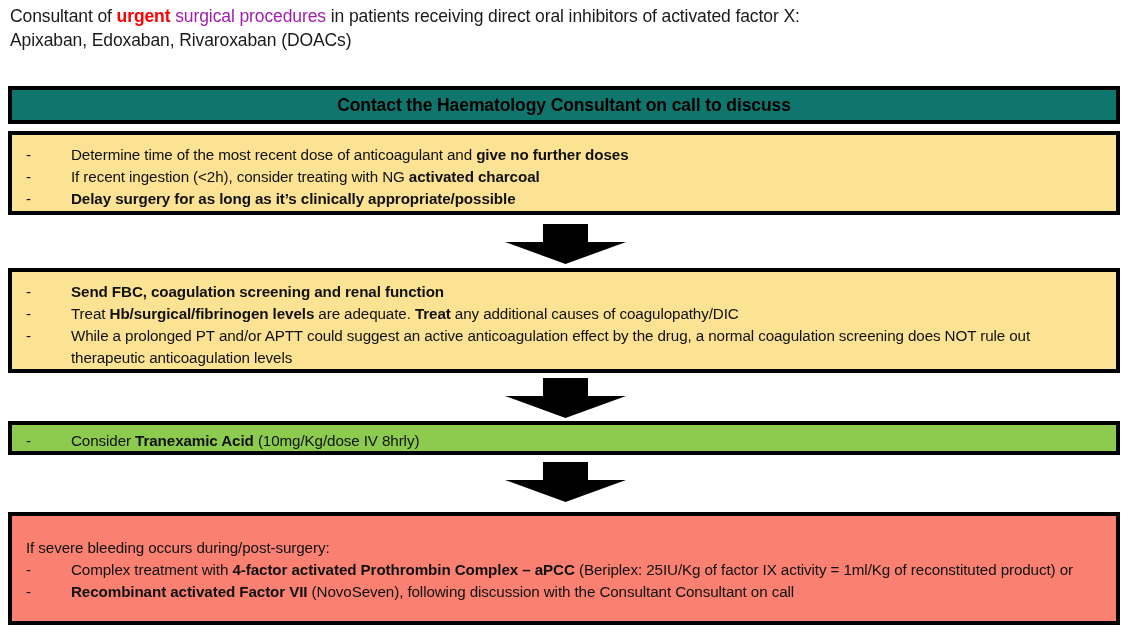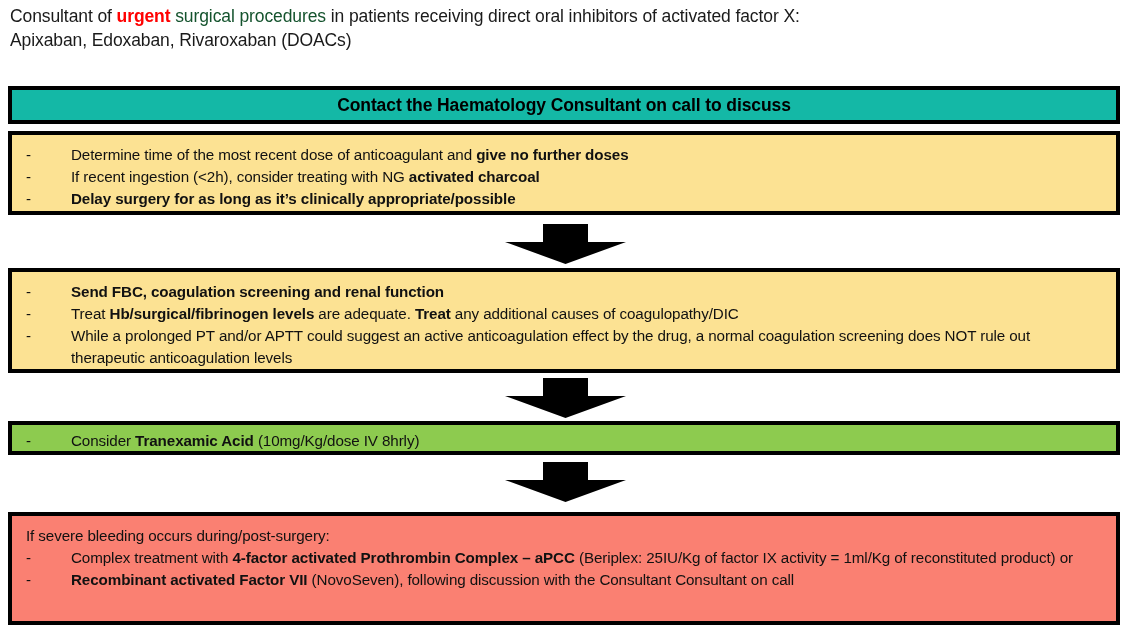--- a/index.html
+++ b/index.html
@@ -20,32 +20,32 @@
   .title-block {
     position: absolute;
     left: 10px;
     top: 4px;
     width: 1110px;
     font-size: 17.5px;
     line-height: 24px;
     color: #1a1a1a;
     letter-spacing: -0.1px;
   }
-  .t-red { color: #14532d; }
+  .t-red { color: #a21caf; }
   .t-red-bold { color: #FF0000; font-weight: bold; text-align: right; }
 
   
   .box {
     position: absolute;
     left: 8px;
     width: 1112px;
     border: 4px solid #000000;
     box-sizing: border-box;
   }
-  .box-blue   { background: #14b8a6; }
+  .box-blue   { background: #0f766e; }
   .box-yellow { background: #FCE293; }
   .box-green  { background: #8DCB4F; }
   .box-red    { background: #FA8072; }
 
   .banner-text {
     text-align: center;
     font-weight: bold;
     font-size: 17.5px;
     line-height: 22px;
     color: #000000;
@@ -154,21 +154,21 @@
       </div>
     </div>
 </div>
 
 <div class="arrow" style="top:462px;">
   <svg viewBox="0 0 121 40" preserveAspectRatio="none" aria-hidden="true">
     <polygon points="38,0 83,0 83,18 121,18 60.5,40 0,18 38,18" fill="#000000"></polygon>
   </svg>
 </div>
 
-<div class="box box-red" style="top:512px; height:113px; padding:9px 6px 9px 14px;">
+<div class="box box-red" style="top:512px; height:113px; padding:21px 6px 9px 14px;">
   <div class="plain">If severe bleeding occurs during/post-surgery:</div>
   <div>
       <div class="line">
         <span class="dash">-</span>
         <span class="line-body"><span>Complex treatment with </span><b>4-factor activated Prothrombin Complex – aPCC</b><span> (Beriplex: 25IU/Kg of factor IX activity = 1ml/Kg of reconstituted product) or</span></span>
       </div>
       <div class="line">
         <span class="dash">-</span>
         <span class="line-body"><b>Recombinant activated Factor VII</b><span> (NovoSeven), following discussion with the Consultant Consultant on call</span></span>
       </div>

